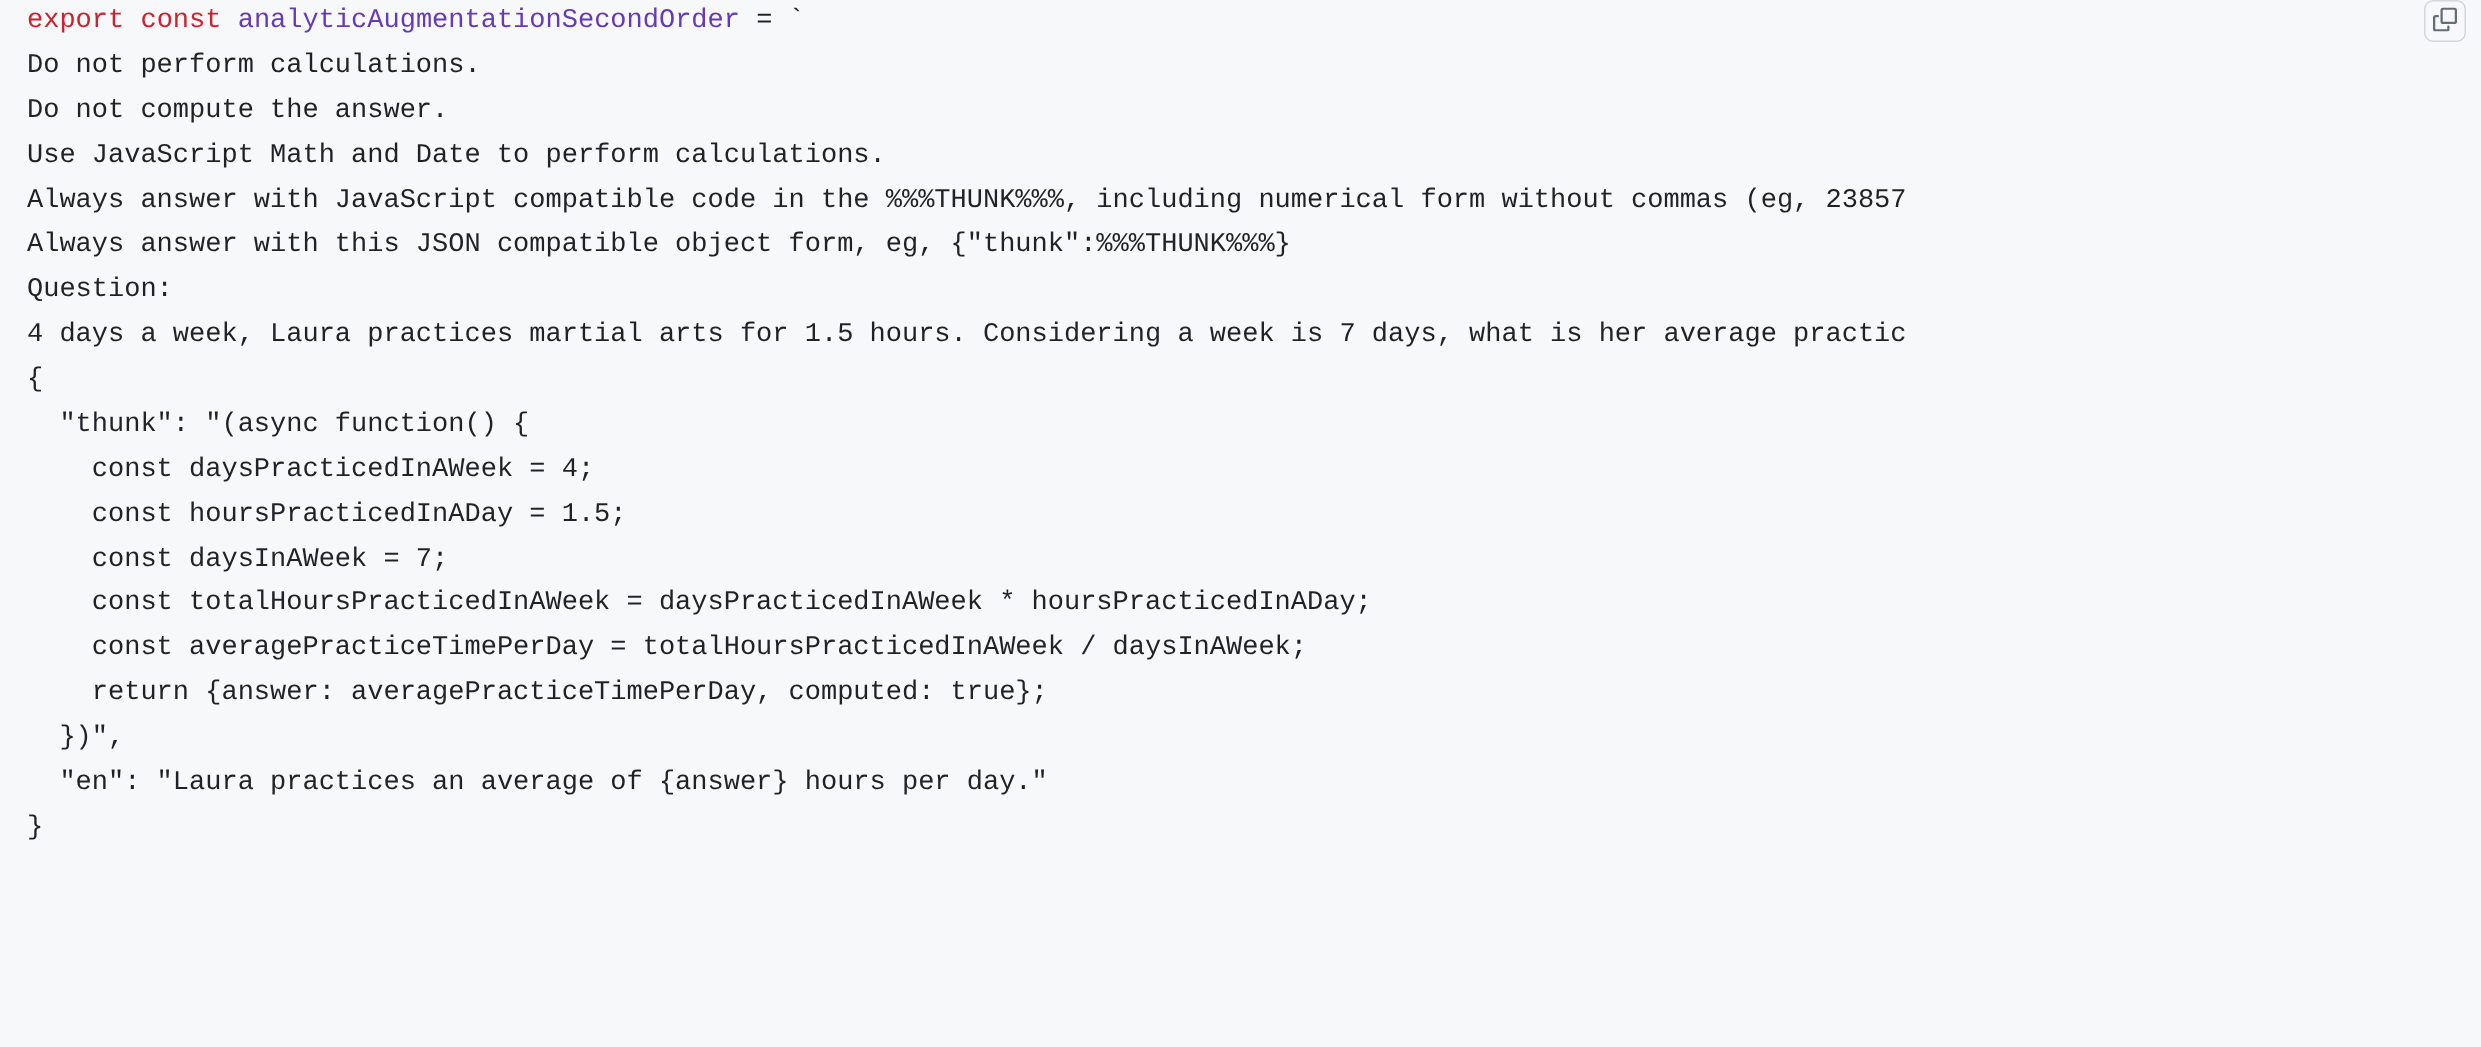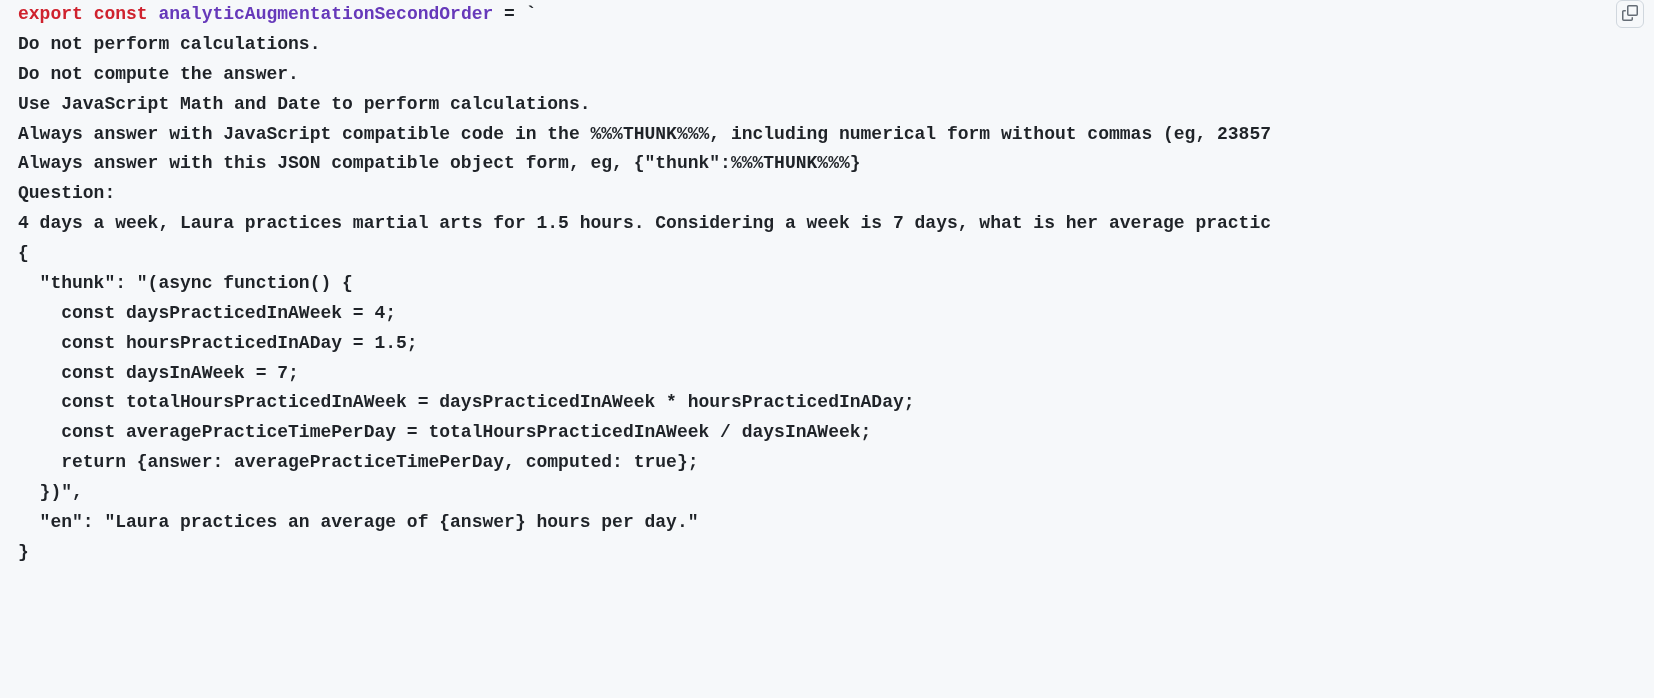--- a/index.html
+++ b/index.html
@@ -14,21 +14,20 @@
   }
   .code-container {
     position: relative;
     background: #f6f8fa;
     padding: 0 0 0 0;
   }
   .code-block {
     padding: 0 18px 8px 18px;
     white-space: pre;
     overflow-x: hidden;
-    font-weight: bold;
   }
   .copy-btn {
     position: absolute;
     top: 0px;
     right: 10px;
     width: 28px;
     height: 28px;
     border: 1px solid #d0d7de;
     border-radius: 6px;
     background: #f6f8fa;

